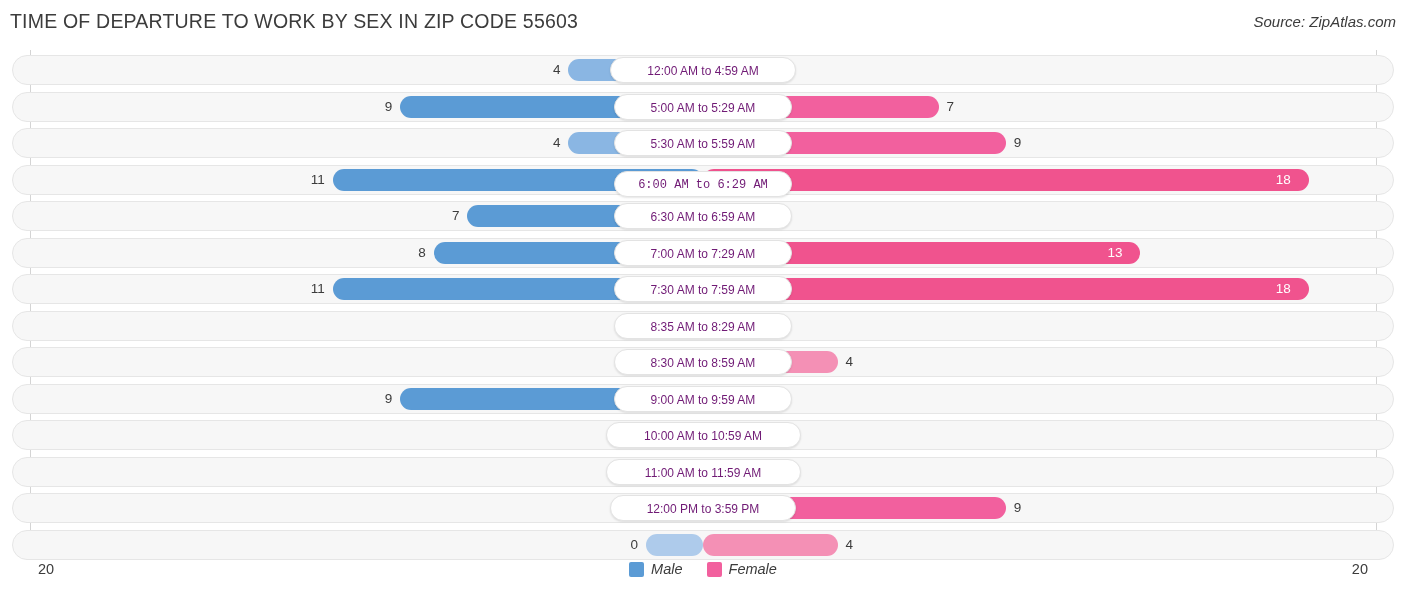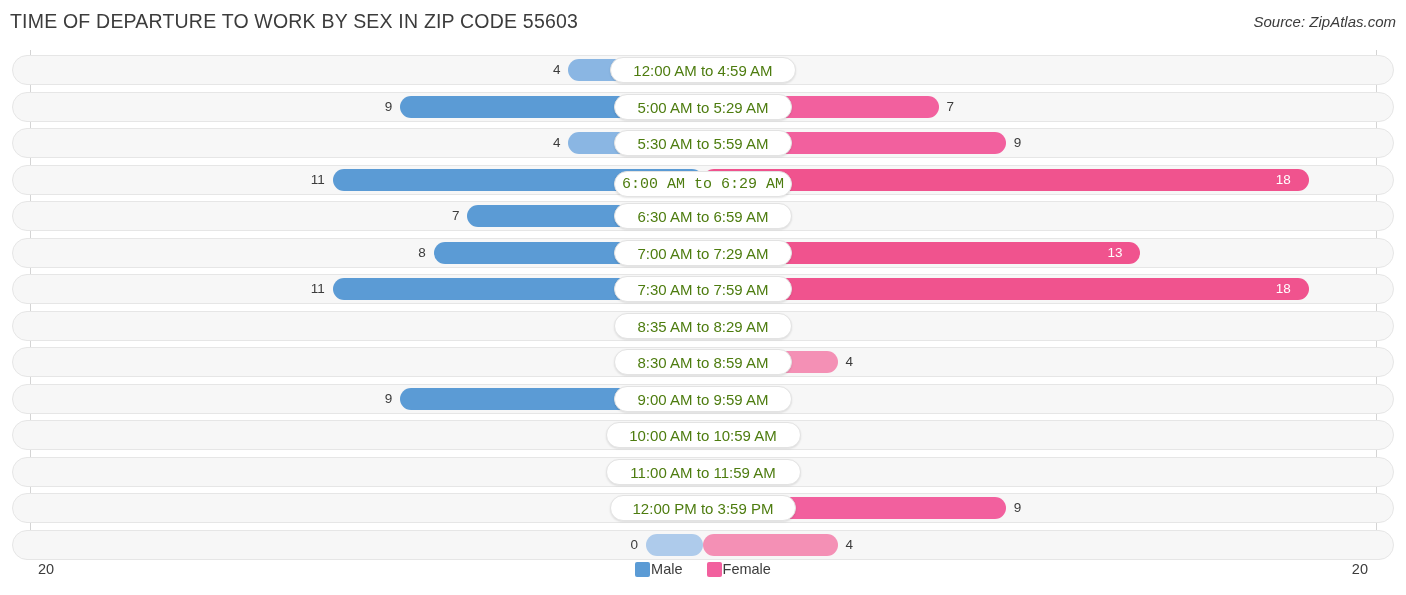--- a/index.html
+++ b/index.html
@@ -54,41 +54,41 @@
     position:absolute;height:22px;line-height:22px;
     font-size:13.5px;color:#3c3c3c;white-space:nowrap;
   }
   .val.inside{color:#ffffff;}
 
   .pill{
     position:absolute;height:26px;line-height:26px;
     background:#ffffff;
     border:1px solid #e3e3e3;
     border-radius:13px;
-    font-size:15px;color:#4d7c0f;
+    font-size:12px;color:#701a75;
     text-align:center;
     box-shadow:0 1px 2px rgba(0,0,0,.10);
     white-space:nowrap;
     box-sizing:border-box;
   }
 
   
   .footer{position:absolute;left:0;top:556px;width:1406px;height:39px;}
   .axis-label{
     position:absolute;top:5px;
     font-size:14.5px;color:#3c3c3c;
   }
   .axis-label.left{left:38px;}
   .axis-label.right{right:38px;}
 
   .legend{
     position:absolute;left:0;top:5px;width:1406px;
     display:flex;justify-content:center;align-items:center;gap:24px;
   }
-  .legend-item{display:flex;align-items:center;gap:1px;}
+  .legend-item{display:flex;align-items:center;gap:7px;font-style:italic;}
   .legend-swatch{width:15px;height:15px;border-radius:2px;display:block;}
   .legend-text{font-size:14.5px;color:#3c3c3c;}
 </style>
 </head>
 <body>
 
 <div class="chart-root">
 
   <div class="header">
     <div class="title">TIME OF DEPARTURE TO WORK BY SEX IN ZIP CODE 55603</div>

